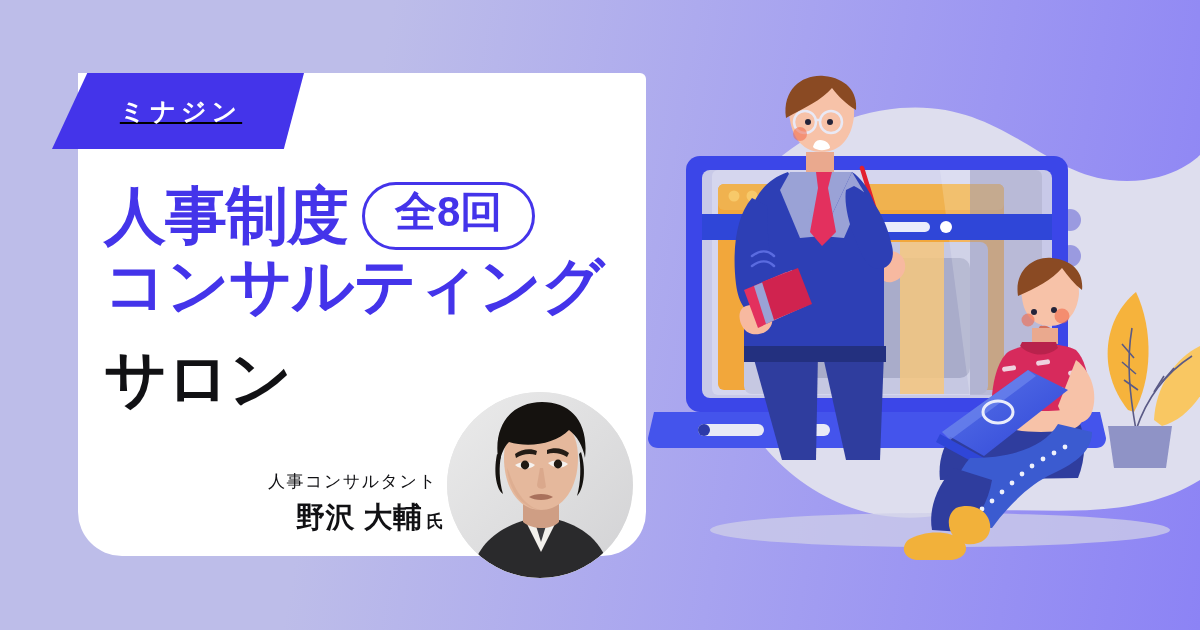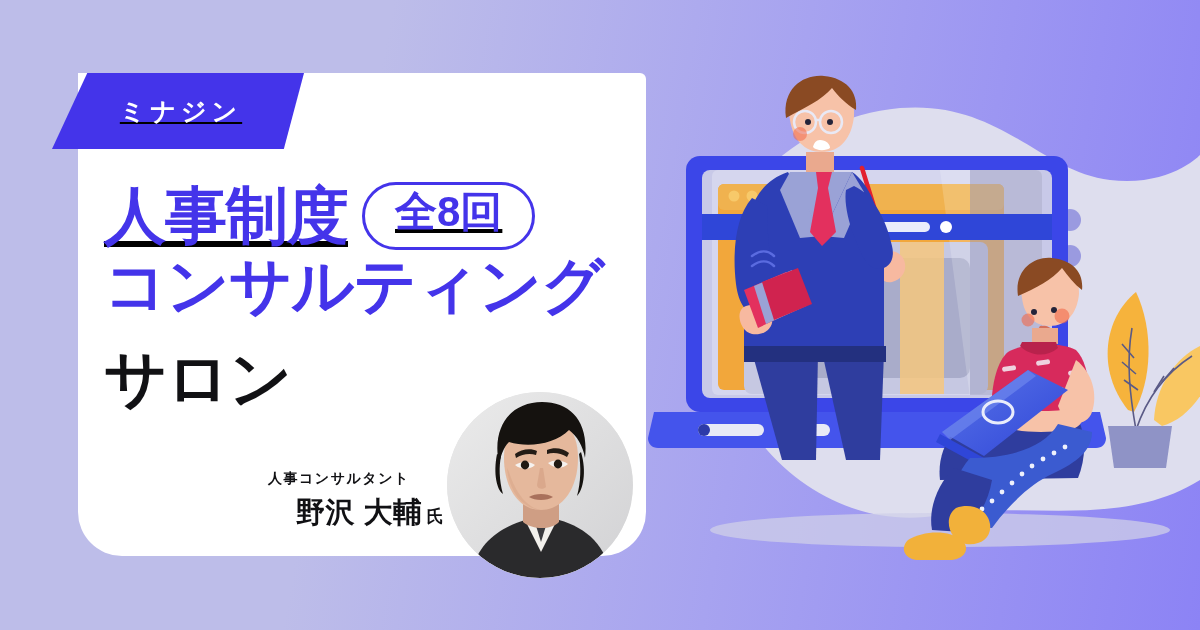--- a/index.html
+++ b/index.html
@@ -27,42 +27,42 @@
     display:flex;align-items:center;justify-content:center;text-decoration:underline;
   }
   .ribbon-label{
     color:#fff;font-size:25px;font-weight:700;letter-spacing:5px;
     padding-left:6px;white-space:nowrap;
   }
 
   
   .headline{position:absolute;left:104px;top:180px;width:540px;}
   .line{display:flex;align-items:center;white-space:nowrap;}
-  .l1{height:72px;text-decoration:underline;}
+  .l1{height:72px;}
   .l2{height:72px;margin-top:-2px;align-items:center;}
   .l3{height:72px;margin-top:-1px;}
   .big-blue{
     font-size:62px;font-weight:800;color:#4434ea;letter-spacing:-1px;
     line-height:1;
   }
   .big-black{
     font-size:62px;font-weight:800;color:#111114;letter-spacing:-1px;
     line-height:1;
     margin-top:44px;
   }
   .badge{
     margin-left:14px;border:3px solid #4434ea;border-radius:40px;
     color:#4434ea;font-size:42px;font-weight:800;
     padding:6px 30px 14px 30px;line-height:1;letter-spacing:0px;
   }
 
   
   .speaker{position:absolute;left:268px;top:470px;text-align:left;}
   .speaker-role{
-    font-size:14px;font-weight:700;color:#111114;letter-spacing:1.5px;
+    font-size:17px;font-weight:400;color:#111114;letter-spacing:1.5px;
     margin-bottom:5px;
   }
   .speaker-name{
     font-size:29px;font-weight:800;color:#111114;letter-spacing:0.5px;
     display:flex;align-items:baseline;margin-left:28px;
   }
   .speaker-suffix{font-size:17px;font-weight:700;margin-left:4px;}
 
   
   .portrait{

